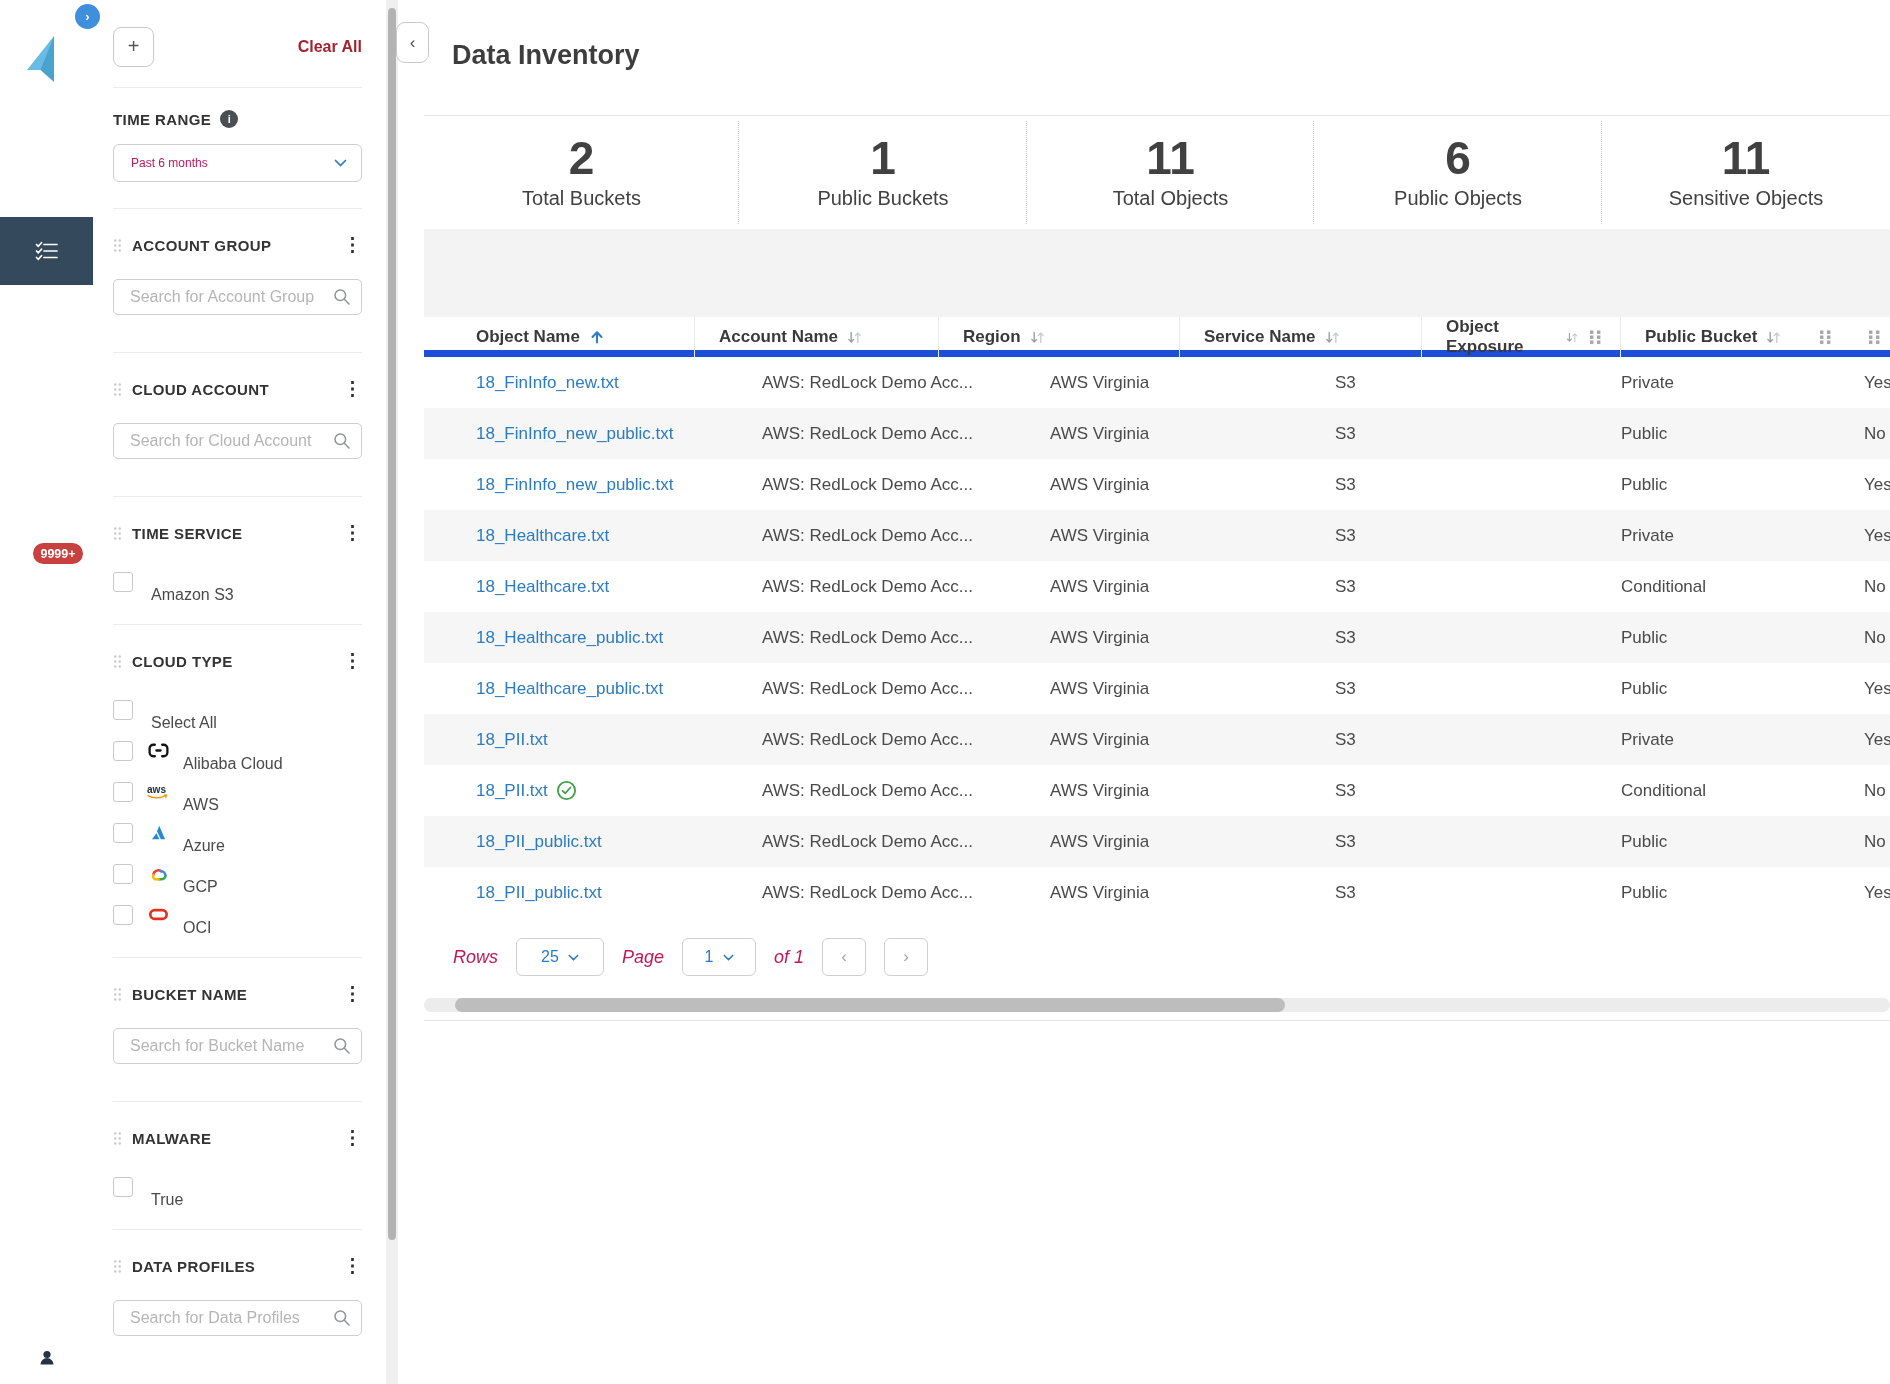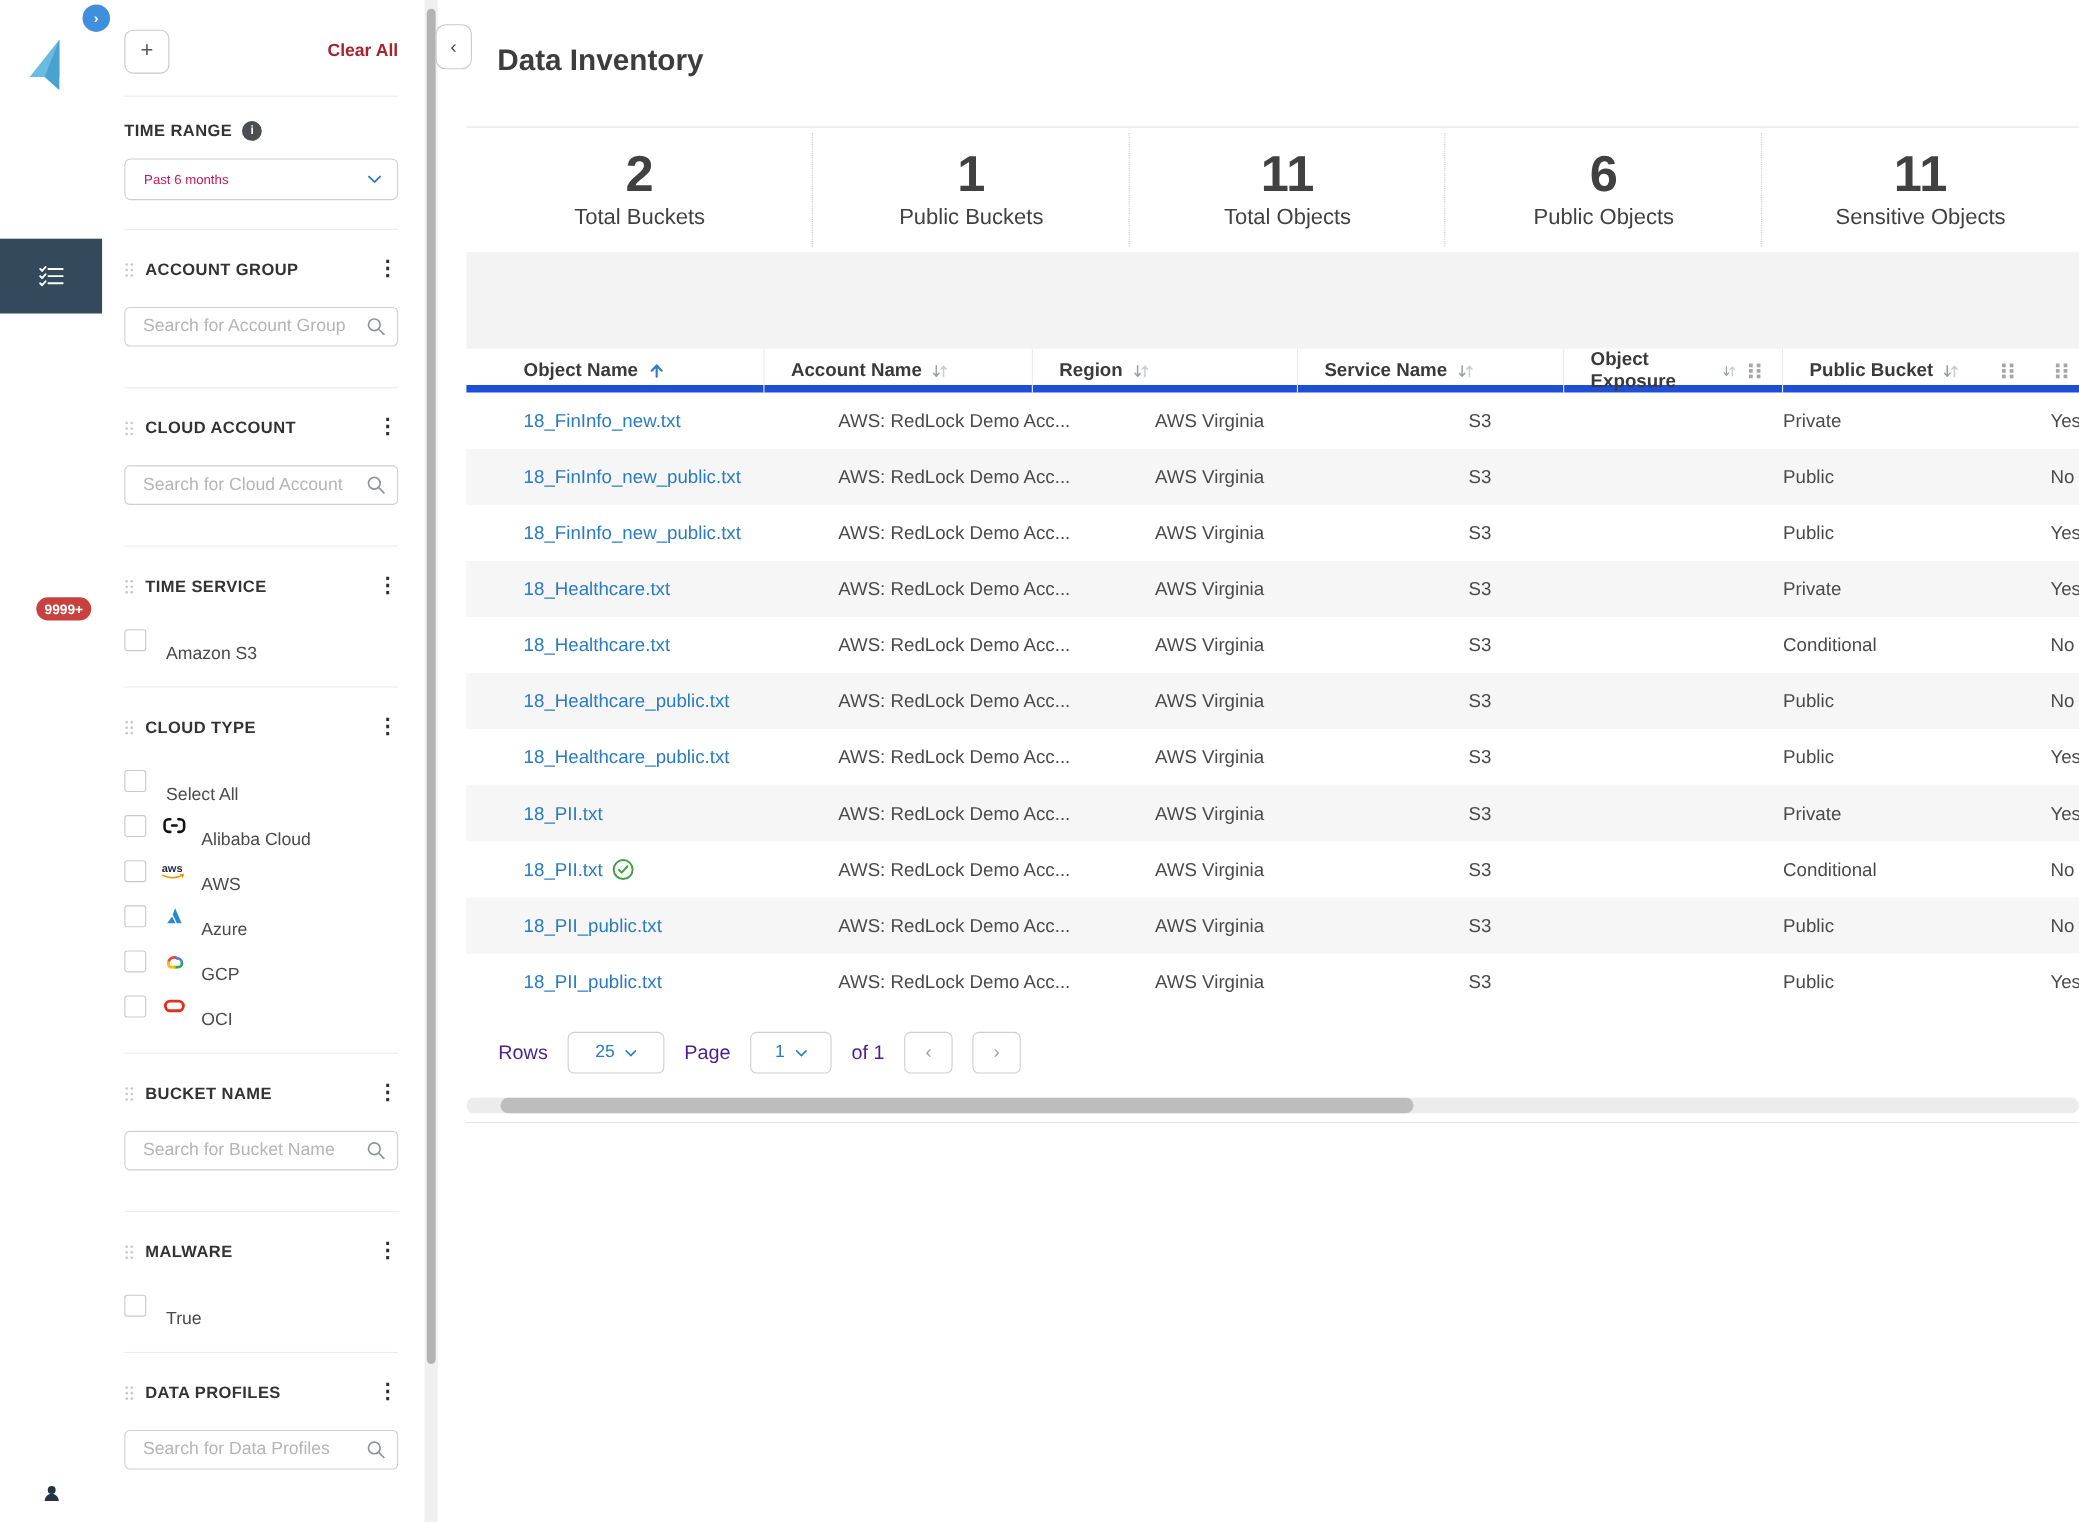--- a/index.html
+++ b/index.html
@@ -88,21 +88,21 @@
   .hc.ghost { padding-left:0; }
   .hc.ghost .chandle { margin-left:16px; margin-right:0; }
   .tr { height:51px; background:#fff;gap:44px; }
   .tr:nth-child(even) { background:#f5f6f5; }
   .td { display:flex; align-items:center; padding-left:24px; font-size:17px; color:#4a4a4a; overflow:hidden; white-space:nowrap; }
   .td.first { padding-left:52px; gap:8px; }
   .objlink { color:#2b7bc2; text-decoration:none; cursor:pointer; }
   .vcheck { display:flex; }
 
   .pgn { height:78px; display:flex; align-items:center; padding-left:29px; gap:18px; background:#fff; }
-  .pgn-label { font-size:18px; color:#4c1d95; }
+  .pgn-label { font-size:18px; color:#be185d;font-style:italic; }
   .pgn-select { height:38px; border:1px solid #cfcfcf; border-radius:6px; background:#fff;
     display:flex; align-items:center; justify-content:center; gap:9px; cursor:pointer; }
   .pgn-select.rows { width:88px; }
   .pgn-select.page { width:74px; }
   .pgn-select .val { color:#2b7bc2; font-size:16px; }
   .pgn-btn { width:44px; height:38px; border:1px solid #cfcfcf; border-radius:6px; background:#fff;
     color:#a0a5aa; font-size:17px; cursor:pointer; }
   .hscroll { margin-top:2px; height:14px; background:#ececec; border-radius:7px; position:relative; }
   .hthumb { position:absolute; left:31px; top:0; height:14px; width:830px; background:#bdbdbd; border-radius:7px; }
   .bottom-line { margin-top:8px; border-bottom:1px solid #e6e6e6; }

